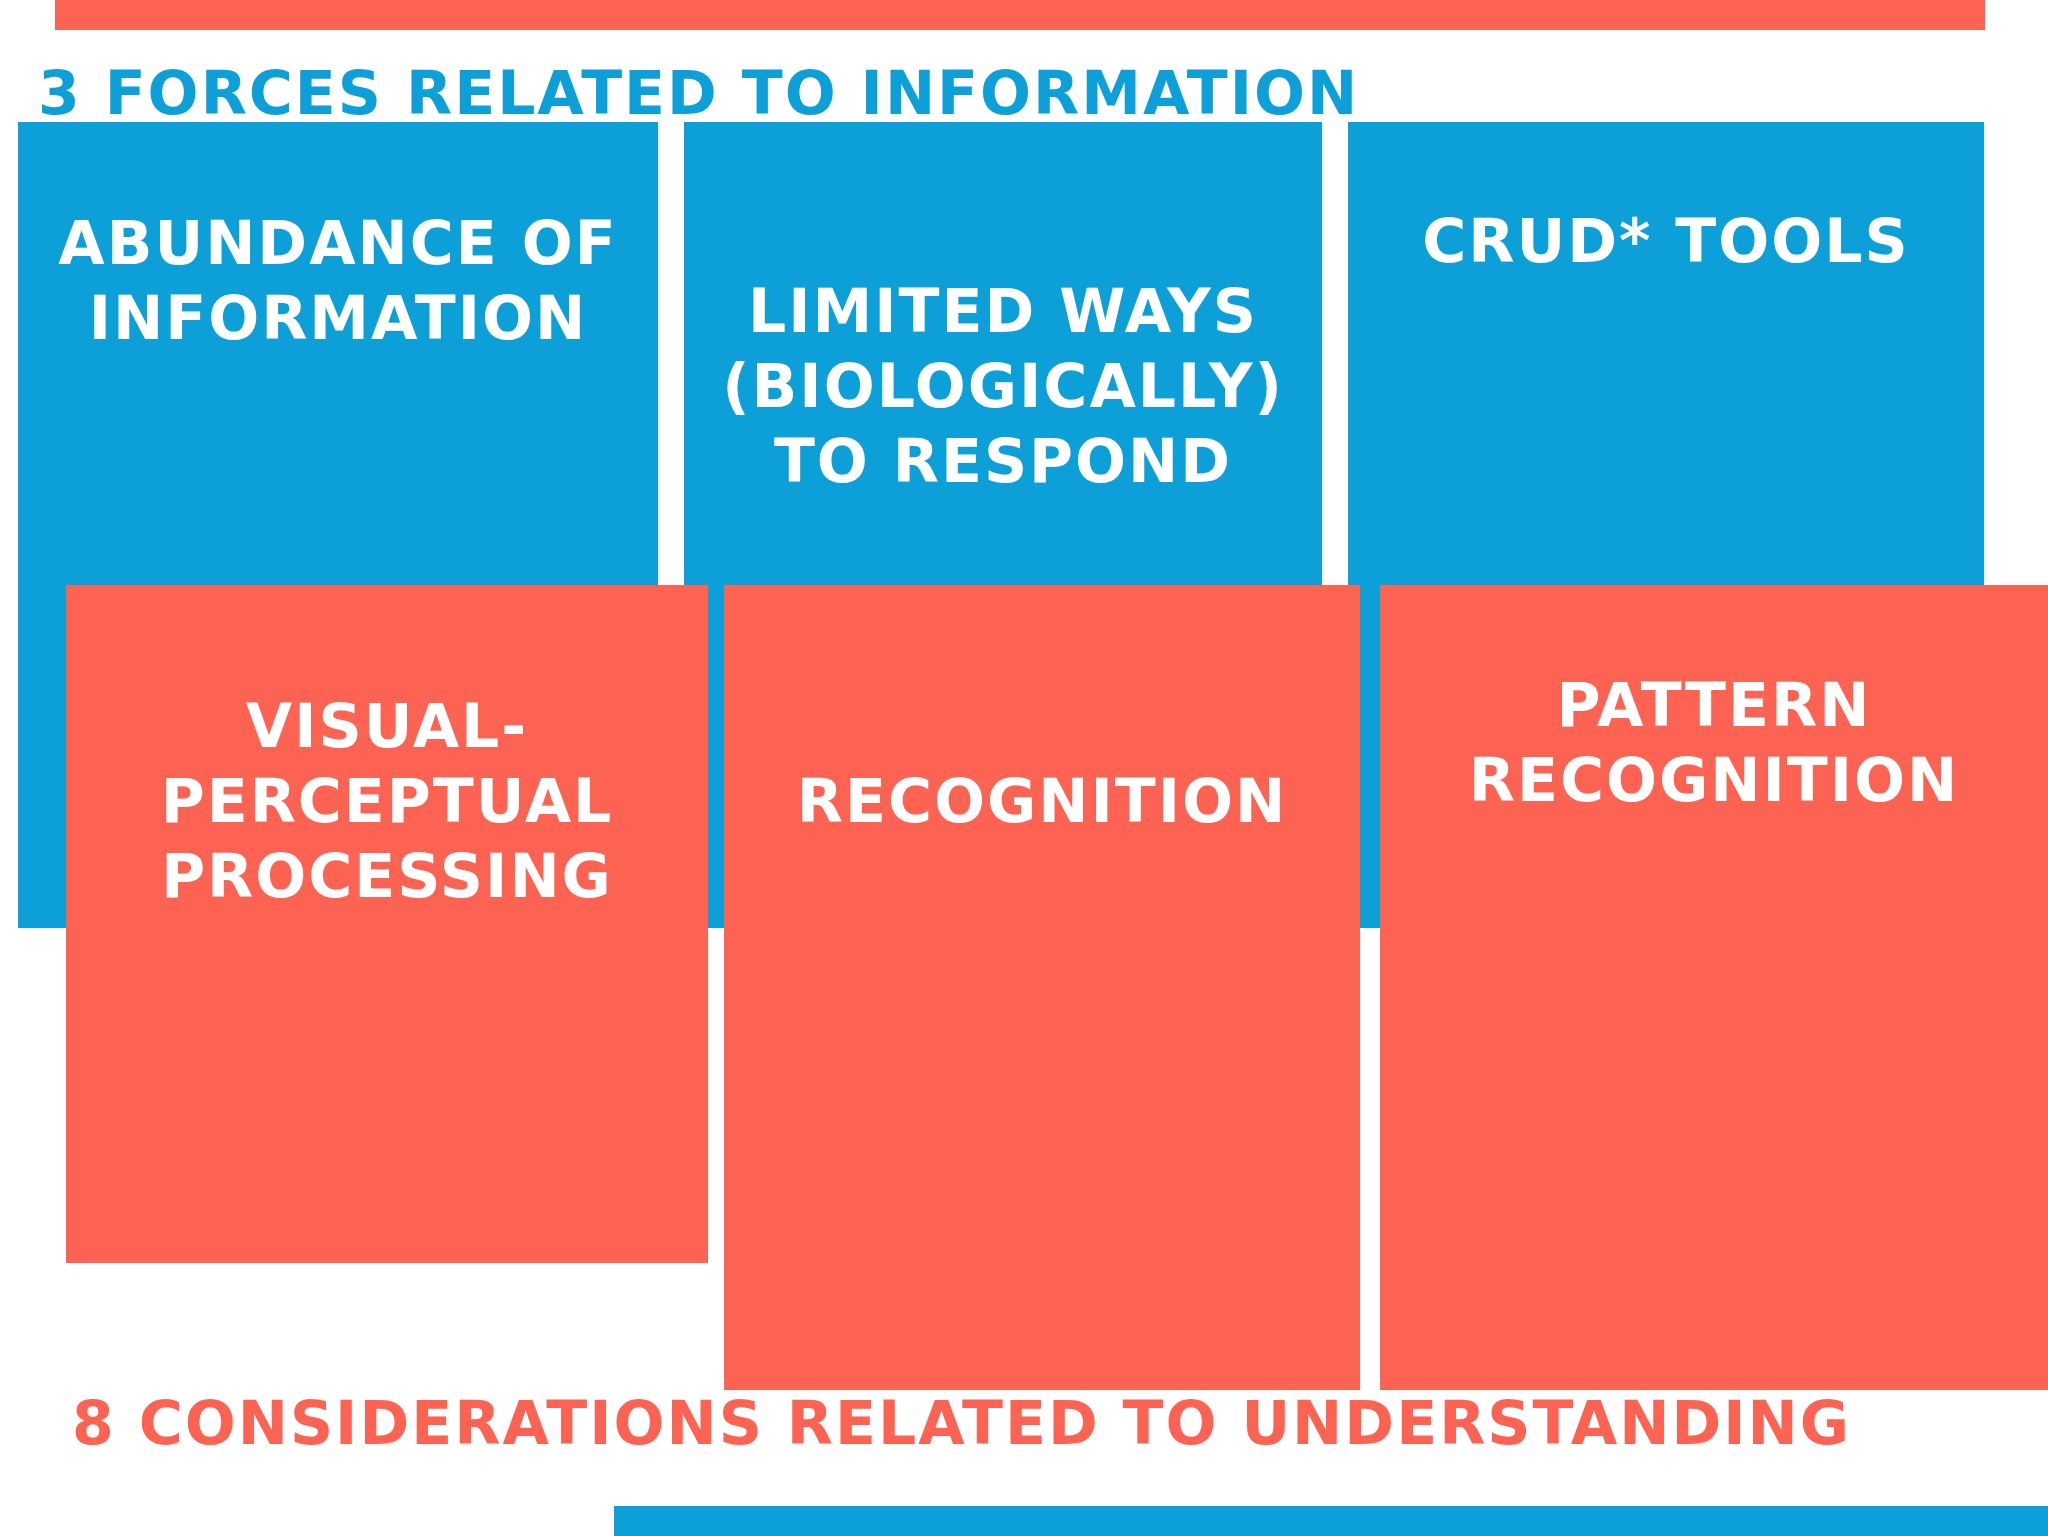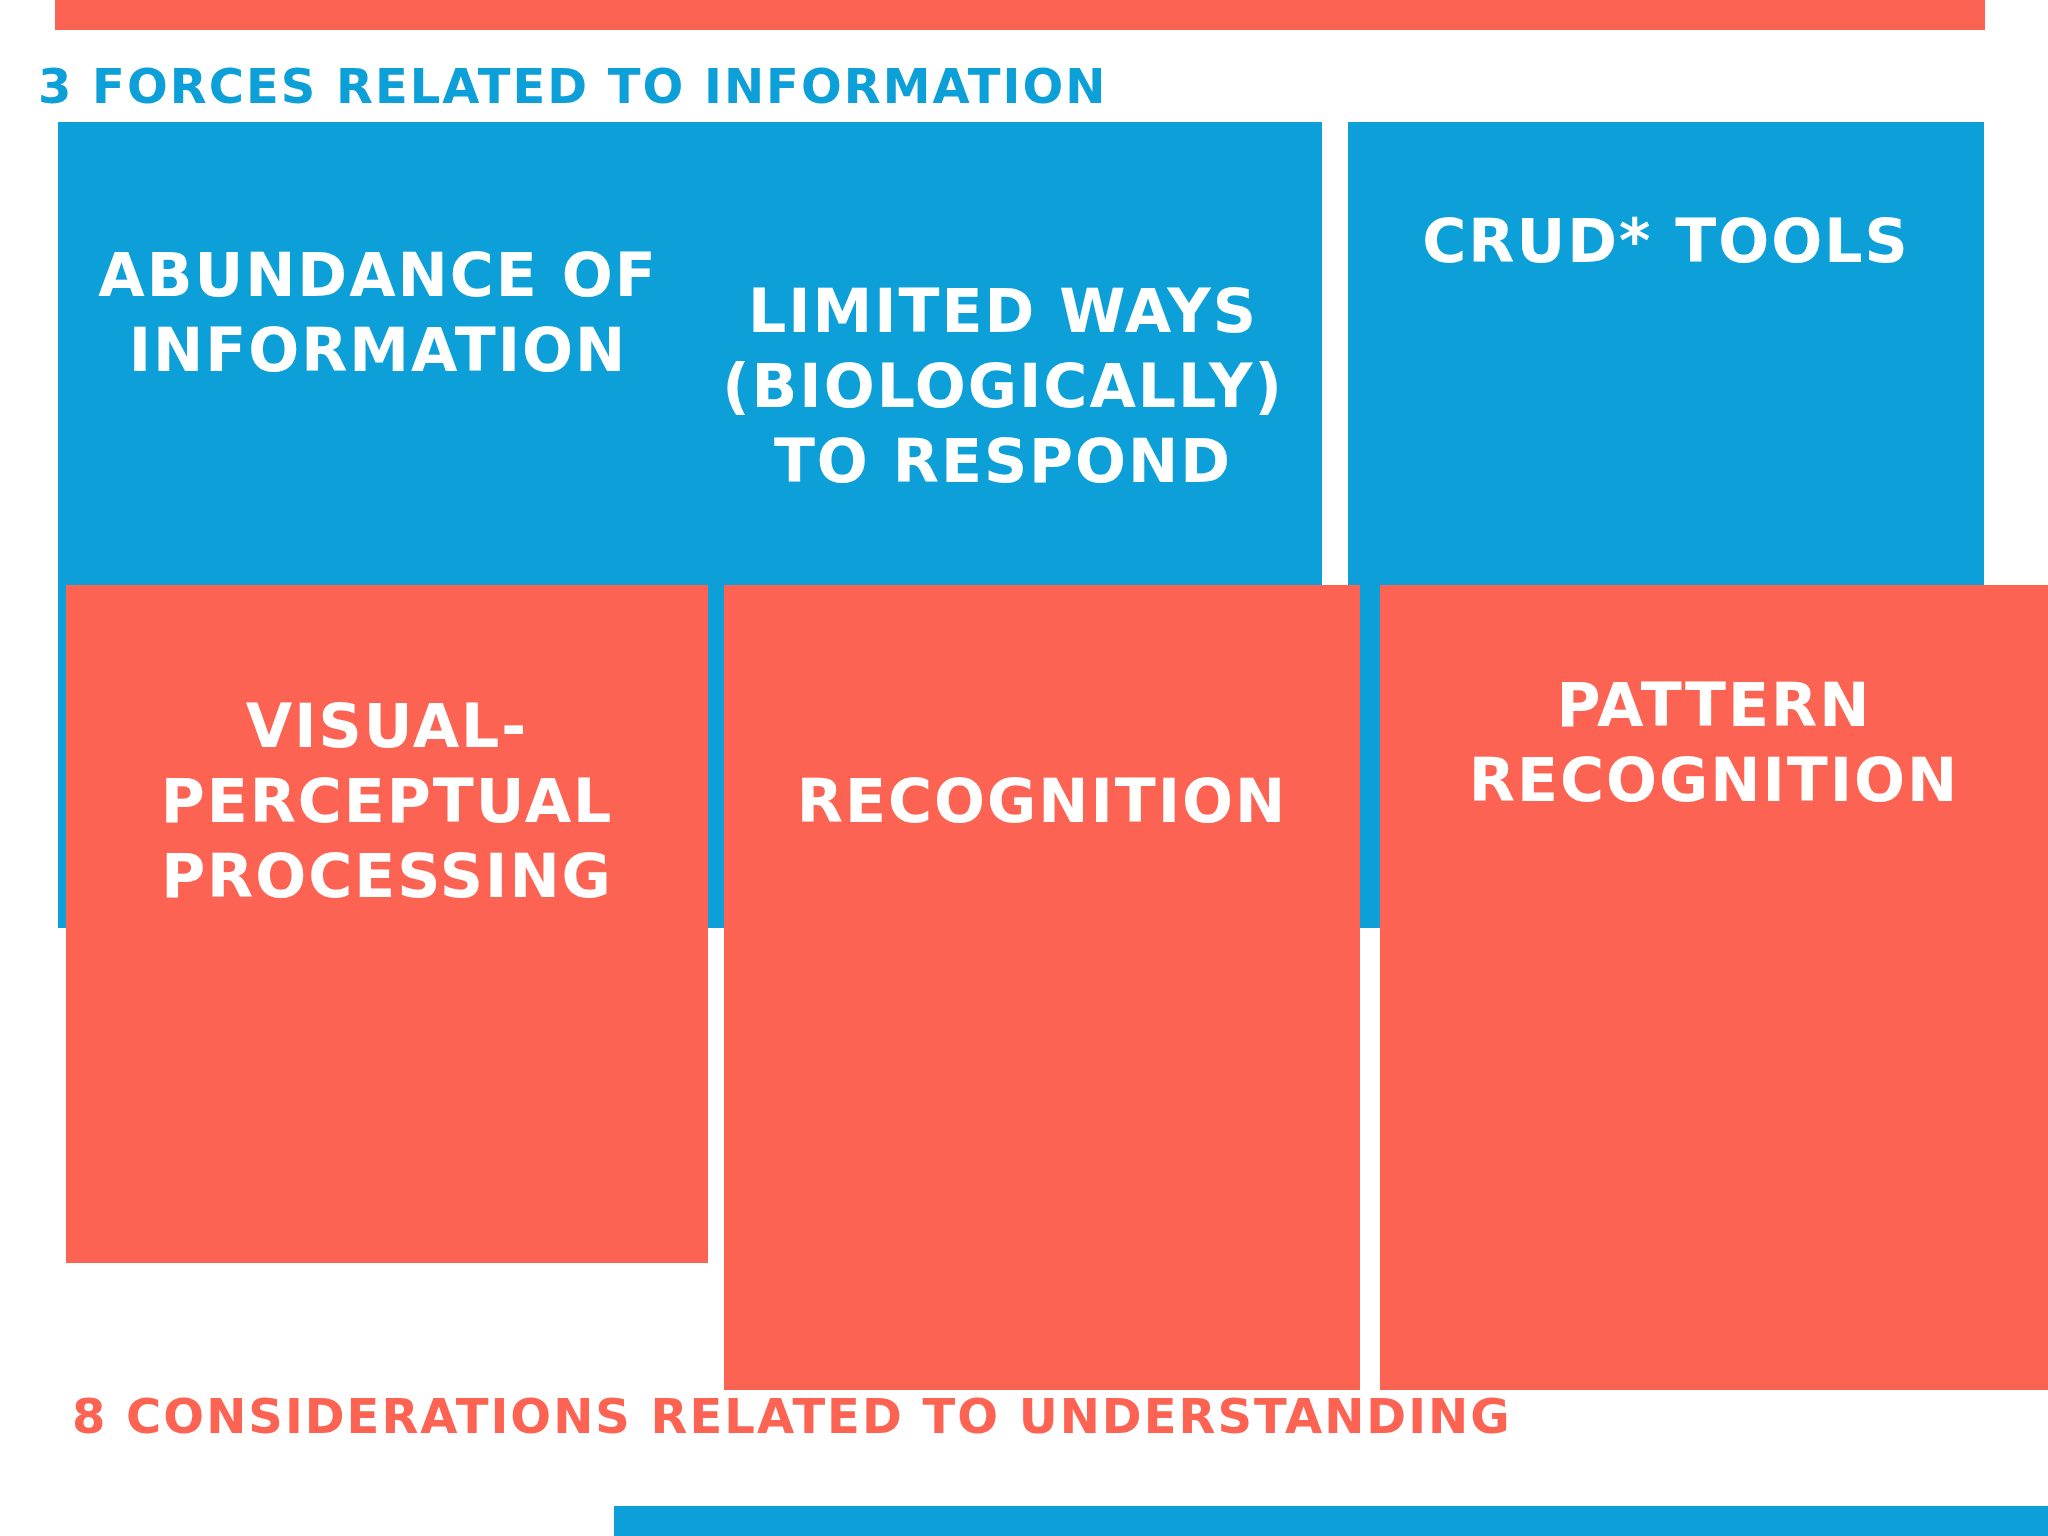--- a/index.html
+++ b/index.html
@@ -9,34 +9,34 @@
     overflow:hidden;
     font-family:"DejaVu Sans","Liberation Sans",sans-serif;
     position:relative;
   }
   .abs{position:absolute;}
   
   #top-strip{left:55px;top:0;width:1930px;height:30px;background:var(--coral);}
   #bottom-strip{left:614px;top:1506px;width:1434px;height:30px;background:var(--blue);}
   
   .sec-title{
-    font-weight:700;font-size:48px;letter-spacing:2px;white-space:nowrap;
+    font-weight:700;font-size:60px;letter-spacing:2px;white-space:nowrap;
   }
   #forces-title{left:38px;top:58px;color:var(--blue);}
   #considerations-title{left:72px;top:1388px;color:var(--coral);}
   
   .box{box-sizing:border-box;text-align:center;}
   .box .line{
     color:#ffffff;font-weight:700;font-size:60px;line-height:75px;
     letter-spacing:2px;white-space:nowrap;
   }
   .blue-box{background:var(--blue);}
   .red-box{background:var(--coral);z-index:2;}
   
-  #blue-box-1{left:18px;  top:122px;width:640px;height:806px;padding-top:116px;margin-left:40px;}
+  #blue-box-1{left:18px;  top:122px;width:640px;height:806px;padding-top:84px;}
   #blue-box-2{left:684px; top:122px;width:638px;height:806px;padding-top:152px;}
   #blue-box-3{left:1348px;top:122px;width:636px;height:806px;padding-top:82px;}
   
   #red-box-1{left:66px;  top:585px;width:642px;height:678px;padding-top:104px;}
   #red-box-2{left:724px; top:585px;width:636px;height:805px;padding-top:179px;}
   #red-box-3{left:1380px;top:585px;width:668px;height:805px;padding-top:83px;}
 </style>
 </head>
 <body style="background: rgb(255, 255, 255);">
 

